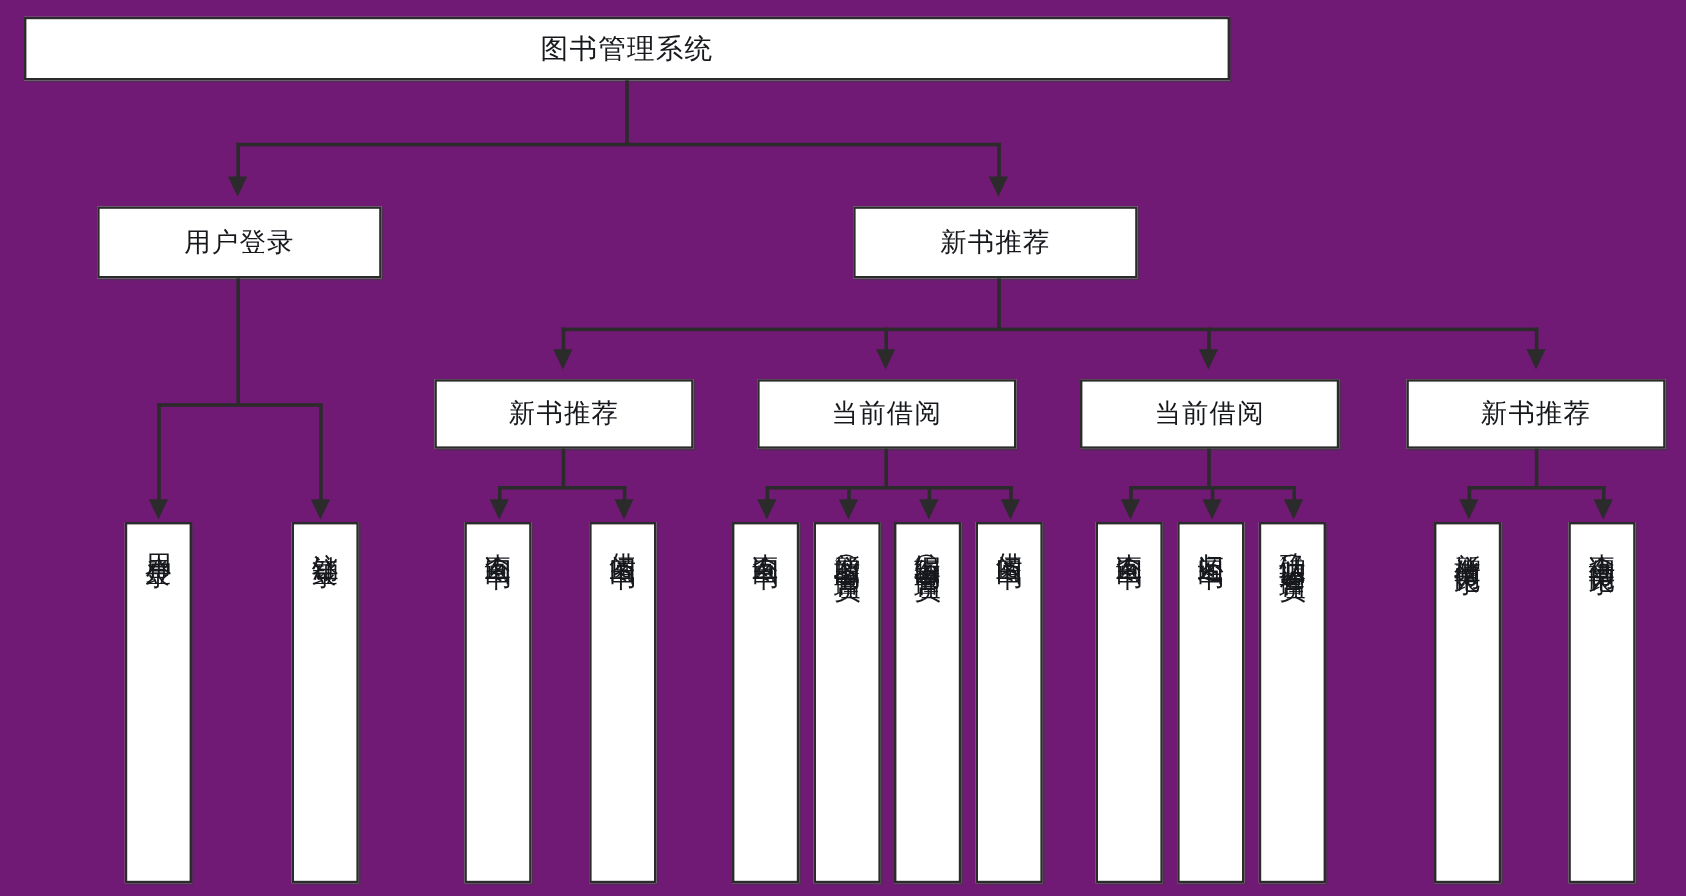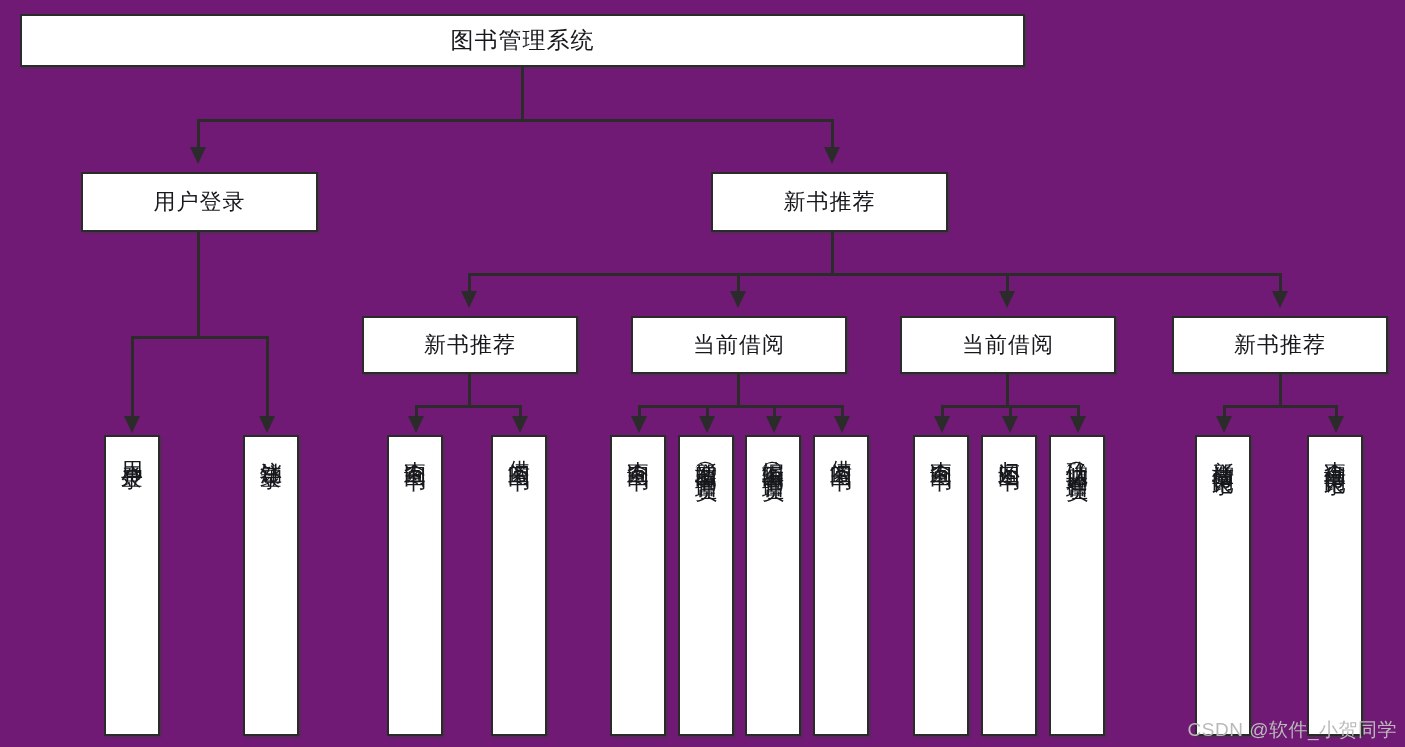--- a/index.html
+++ b/index.html
@@ -206,15 +206,14 @@
     <span class="label">确认归还（管理员）</span>
   </div>
 
   <div class="node vert" style="left:1195px; top:435px; width:56px; height:301px;">
     <span class="label">新增借阅记录</span>
   </div>
   <div class="node vert" style="left:1307px; top:435px; width:56px; height:301px;">
     <span class="label">查询借阅记录</span>
   </div>
 
-  <div id="watermark">CSDN @软件_小贺同学</div>
 
 </div>
 
 </body></html>

